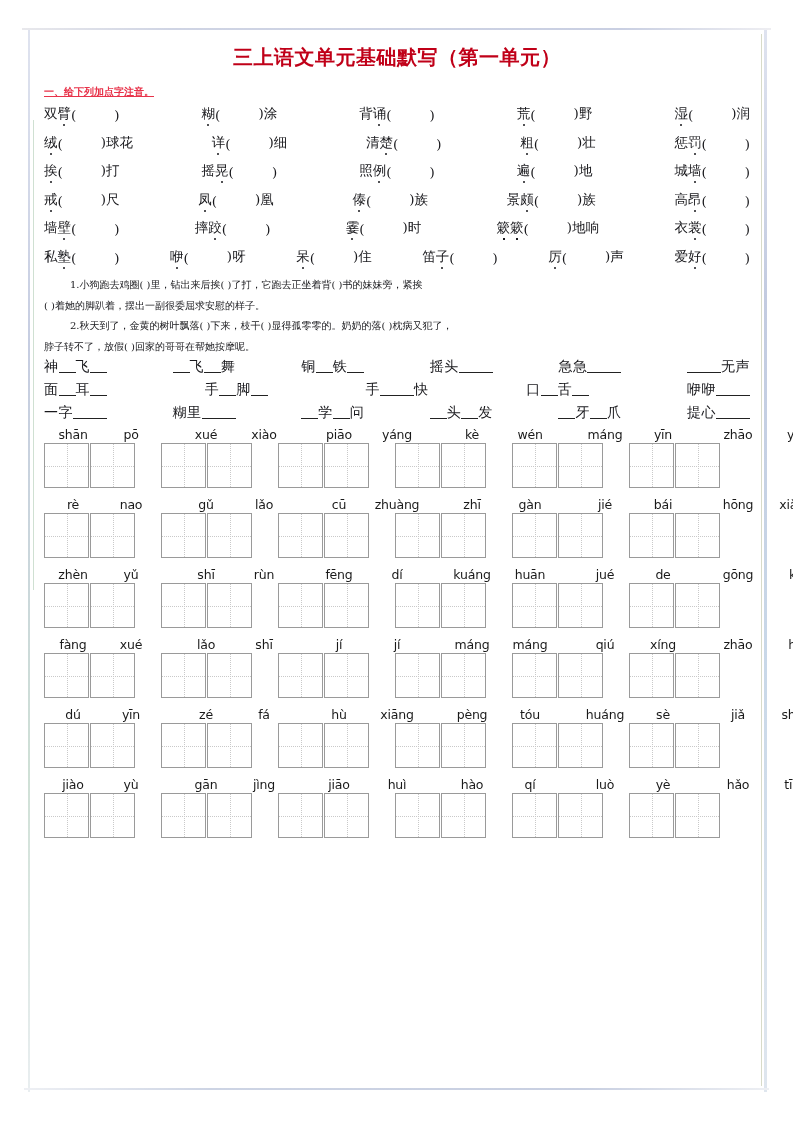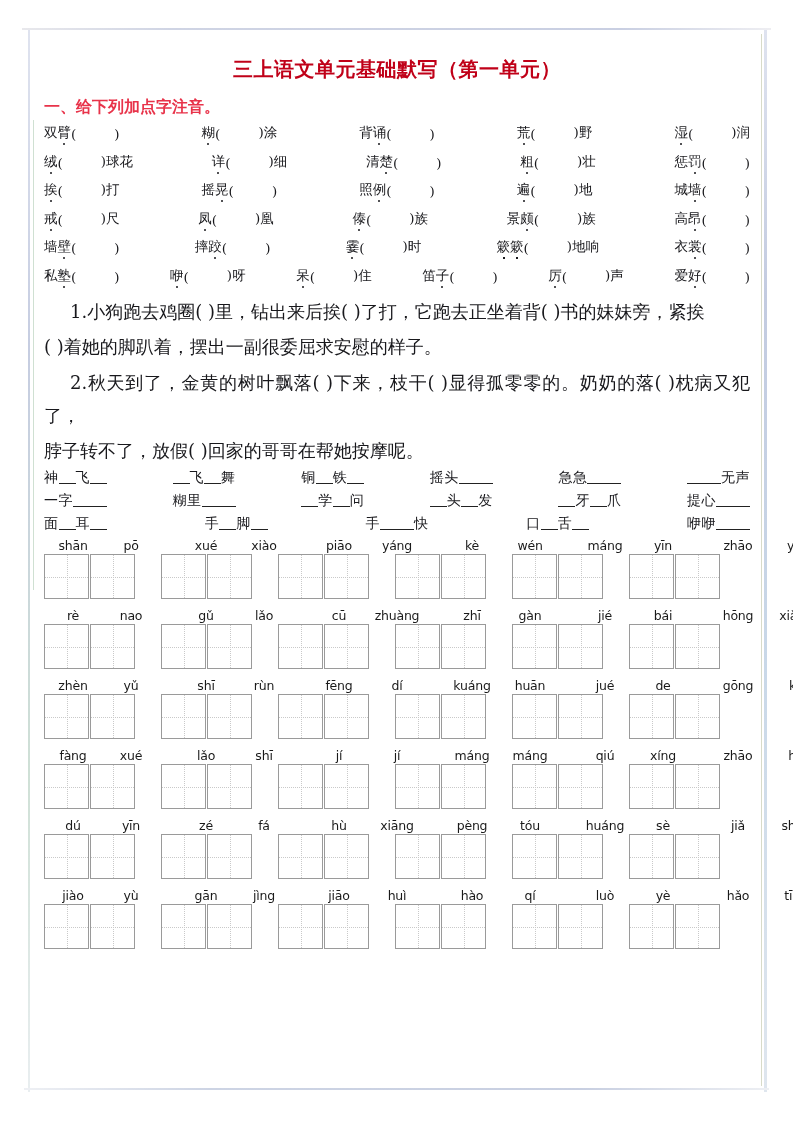--- a/index.html
+++ b/index.html
@@ -50,40 +50,41 @@
   .frame-accent2 {
     position: absolute;
     left: 33px; top: 120px; height: 470px;
     width: 1px;
     background: #cfe0d2;
   }
 
   .content {
     position: absolute;
     left: 44px;
-    top: 44px;
+    top: 32px;
     width: 706px;
   }
 
   .doc-title {
     text-align: center;
     color: #c00018;
     font-weight: bold;
     font-size: 20px;
     letter-spacing: 0.5px;
     margin: 12px 0 14px 0;
     font-family: "DejaVu Serif", "Liberation Serif", serif;
   }
 
   .section-heading {
     color: #e8334a;
     font-weight: bold;
-    font-size: 16px;
+    font-size: 10px;
     margin: 6px 0 6px 0;
     font-family: "DejaVu Sans", "Liberation Sans", sans-serif;
+    text-decoration: underline;
   }
   .section-heading.tight { margin-top: 2px; }
 
   
   .zy-row {
     display: flex;
     justify-content: space-between;
     align-items: flex-end;
     font-size: 13.5px;
     color: #18181c;
@@ -116,21 +117,21 @@
     height: 2px;
     background:
       radial-gradient(circle at 25% 50%, #18181c 0 1px, transparent 1.2px),
       radial-gradient(circle at 75% 50%, #18181c 0 1px, transparent 1.2px);
   }
   .paren { letter-spacing: 0px; }
   .gap-m { display: inline-block; width: 38px; }
 
   
   .sentence {
-    font-size: 18px;
+    font-size: 10px;
     line-height: 1.85;
     color: #18181c;
     font-family: "DejaVu Serif", "Liberation Serif", serif;
     margin: 0 0 2px 0;
     text-align: justify;
   }
   .sentence .indent { display: inline-block; width: 26px; }
 
   
   .cz-row {
@@ -454,34 +455,34 @@
     <div id="s2rows">
         <div class="cz-row">
           <span class="cz-item"><span>神</span><span class="blank"></span><span>飞</span><span class="blank"></span></span>
           <span class="cz-item"><span class="blank"></span><span>飞</span><span class="blank"></span><span>舞</span></span>
           <span class="cz-item"><span>铜</span><span class="blank"></span><span>铁</span><span class="blank"></span></span>
           <span class="cz-item"><span>摇头</span><span class="blank"></span><span class="blank"></span></span>
           <span class="cz-item"><span>急急</span><span class="blank"></span><span class="blank"></span></span>
           <span class="cz-item"><span class="blank"></span><span class="blank"></span><span>无声</span></span>
         </div>
         <div class="cz-row">
+          <span class="cz-item"><span>面</span><span class="blank"></span><span>耳</span><span class="blank"></span></span>
+          <span class="cz-item"><span>手</span><span class="blank"></span><span>脚</span><span class="blank"></span></span>
+          <span class="cz-item"><span>手</span><span class="blank"></span><span class="blank"></span><span>快</span></span>
+          <span class="cz-item"><span>口</span><span class="blank"></span><span>舌</span><span class="blank"></span></span>
+          <span class="cz-item"><span>咿咿</span><span class="blank"></span><span class="blank"></span></span>
+        </div>
+        <div class="cz-row">
           <span class="cz-item"><span>一字</span><span class="blank"></span><span class="blank"></span></span>
           <span class="cz-item"><span>糊里</span><span class="blank"></span><span class="blank"></span></span>
           <span class="cz-item"><span class="blank"></span><span>学</span><span class="blank"></span><span>问</span></span>
           <span class="cz-item"><span class="blank"></span><span>头</span><span class="blank"></span><span>发</span></span>
           <span class="cz-item"><span class="blank"></span><span>牙</span><span class="blank"></span><span>爪</span></span>
           <span class="cz-item"><span>提心</span><span class="blank"></span><span class="blank"></span></span>
         </div>
-        <div class="cz-row">
-          <span class="cz-item"><span>面</span><span class="blank"></span><span>耳</span><span class="blank"></span></span>
-          <span class="cz-item"><span>手</span><span class="blank"></span><span>脚</span><span class="blank"></span></span>
-          <span class="cz-item"><span>手</span><span class="blank"></span><span class="blank"></span><span>快</span></span>
-          <span class="cz-item"><span>口</span><span class="blank"></span><span>舌</span><span class="blank"></span></span>
-          <span class="cz-item"><span>咿咿</span><span class="blank"></span><span class="blank"></span></span>
-        </div>
       </div>
 
     <div class="grid-block" id="s3rows">
         <div class="py-line">
           <div class="py-cellpair">
             <div class="py-cell">shān</div>
             <div class="py-cell">pō</div>
           </div>
           <div class="py-cellpair">
             <div class="py-cell">xué</div>

